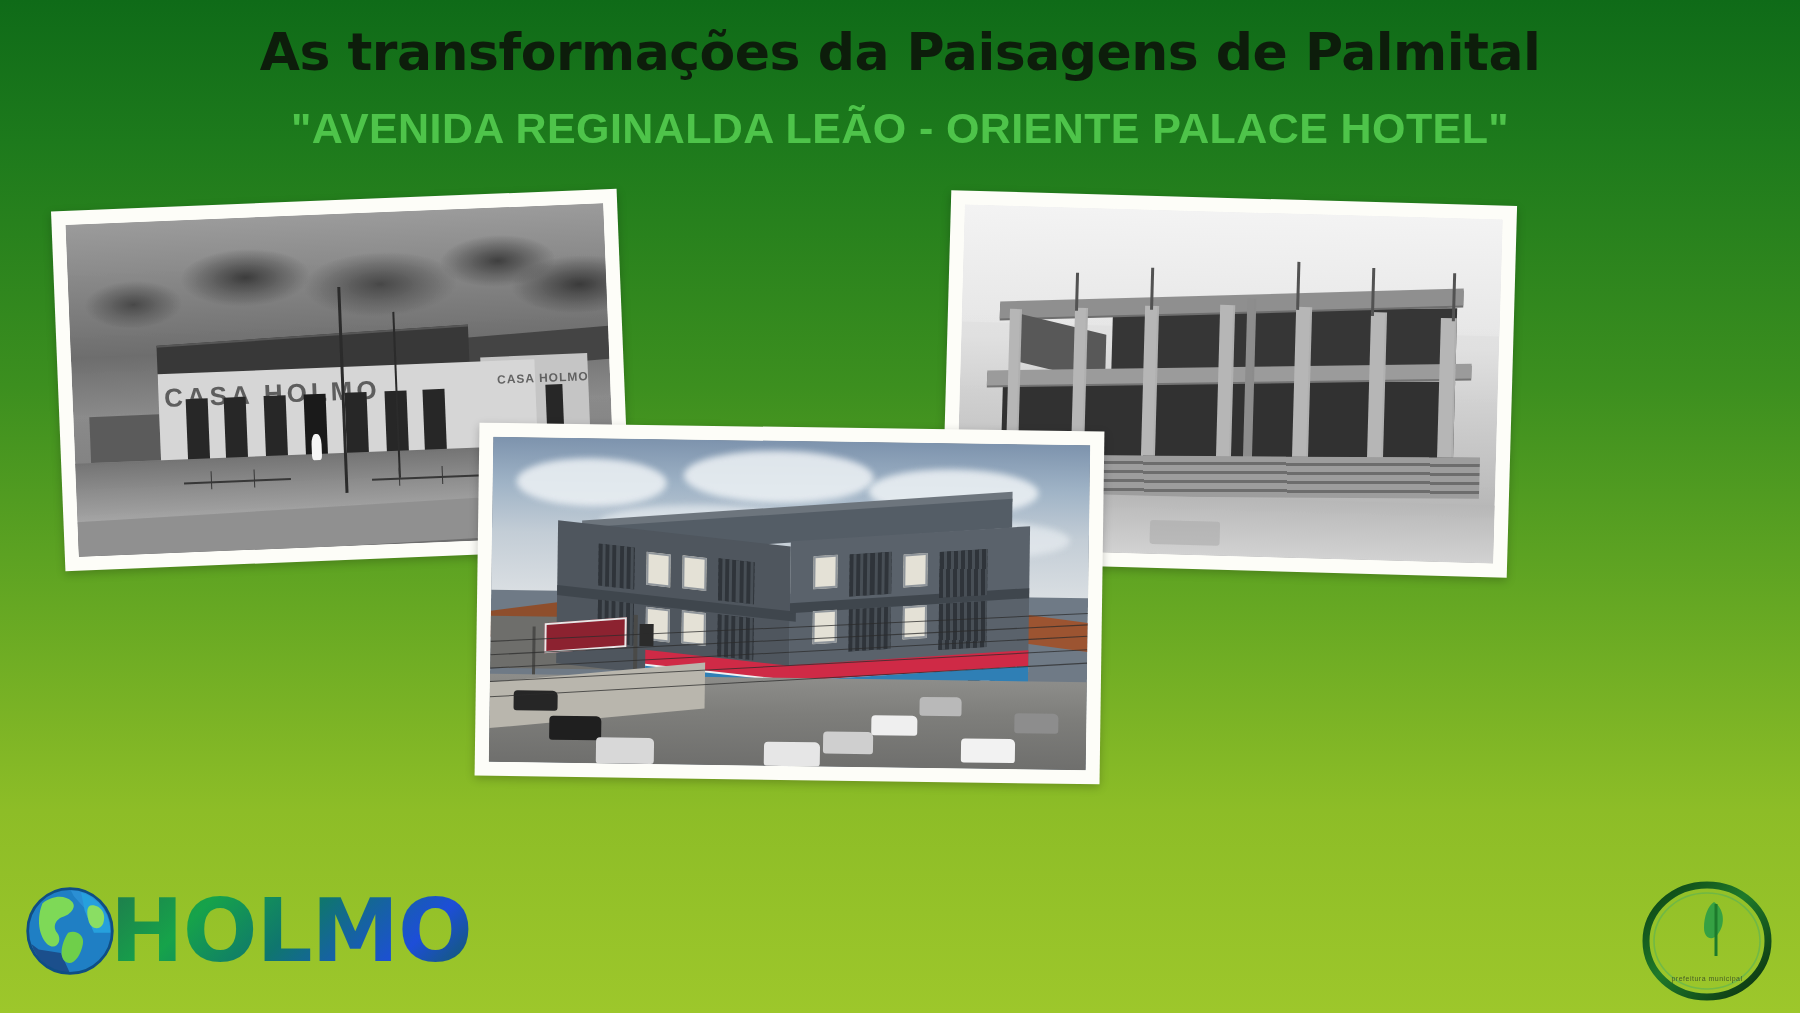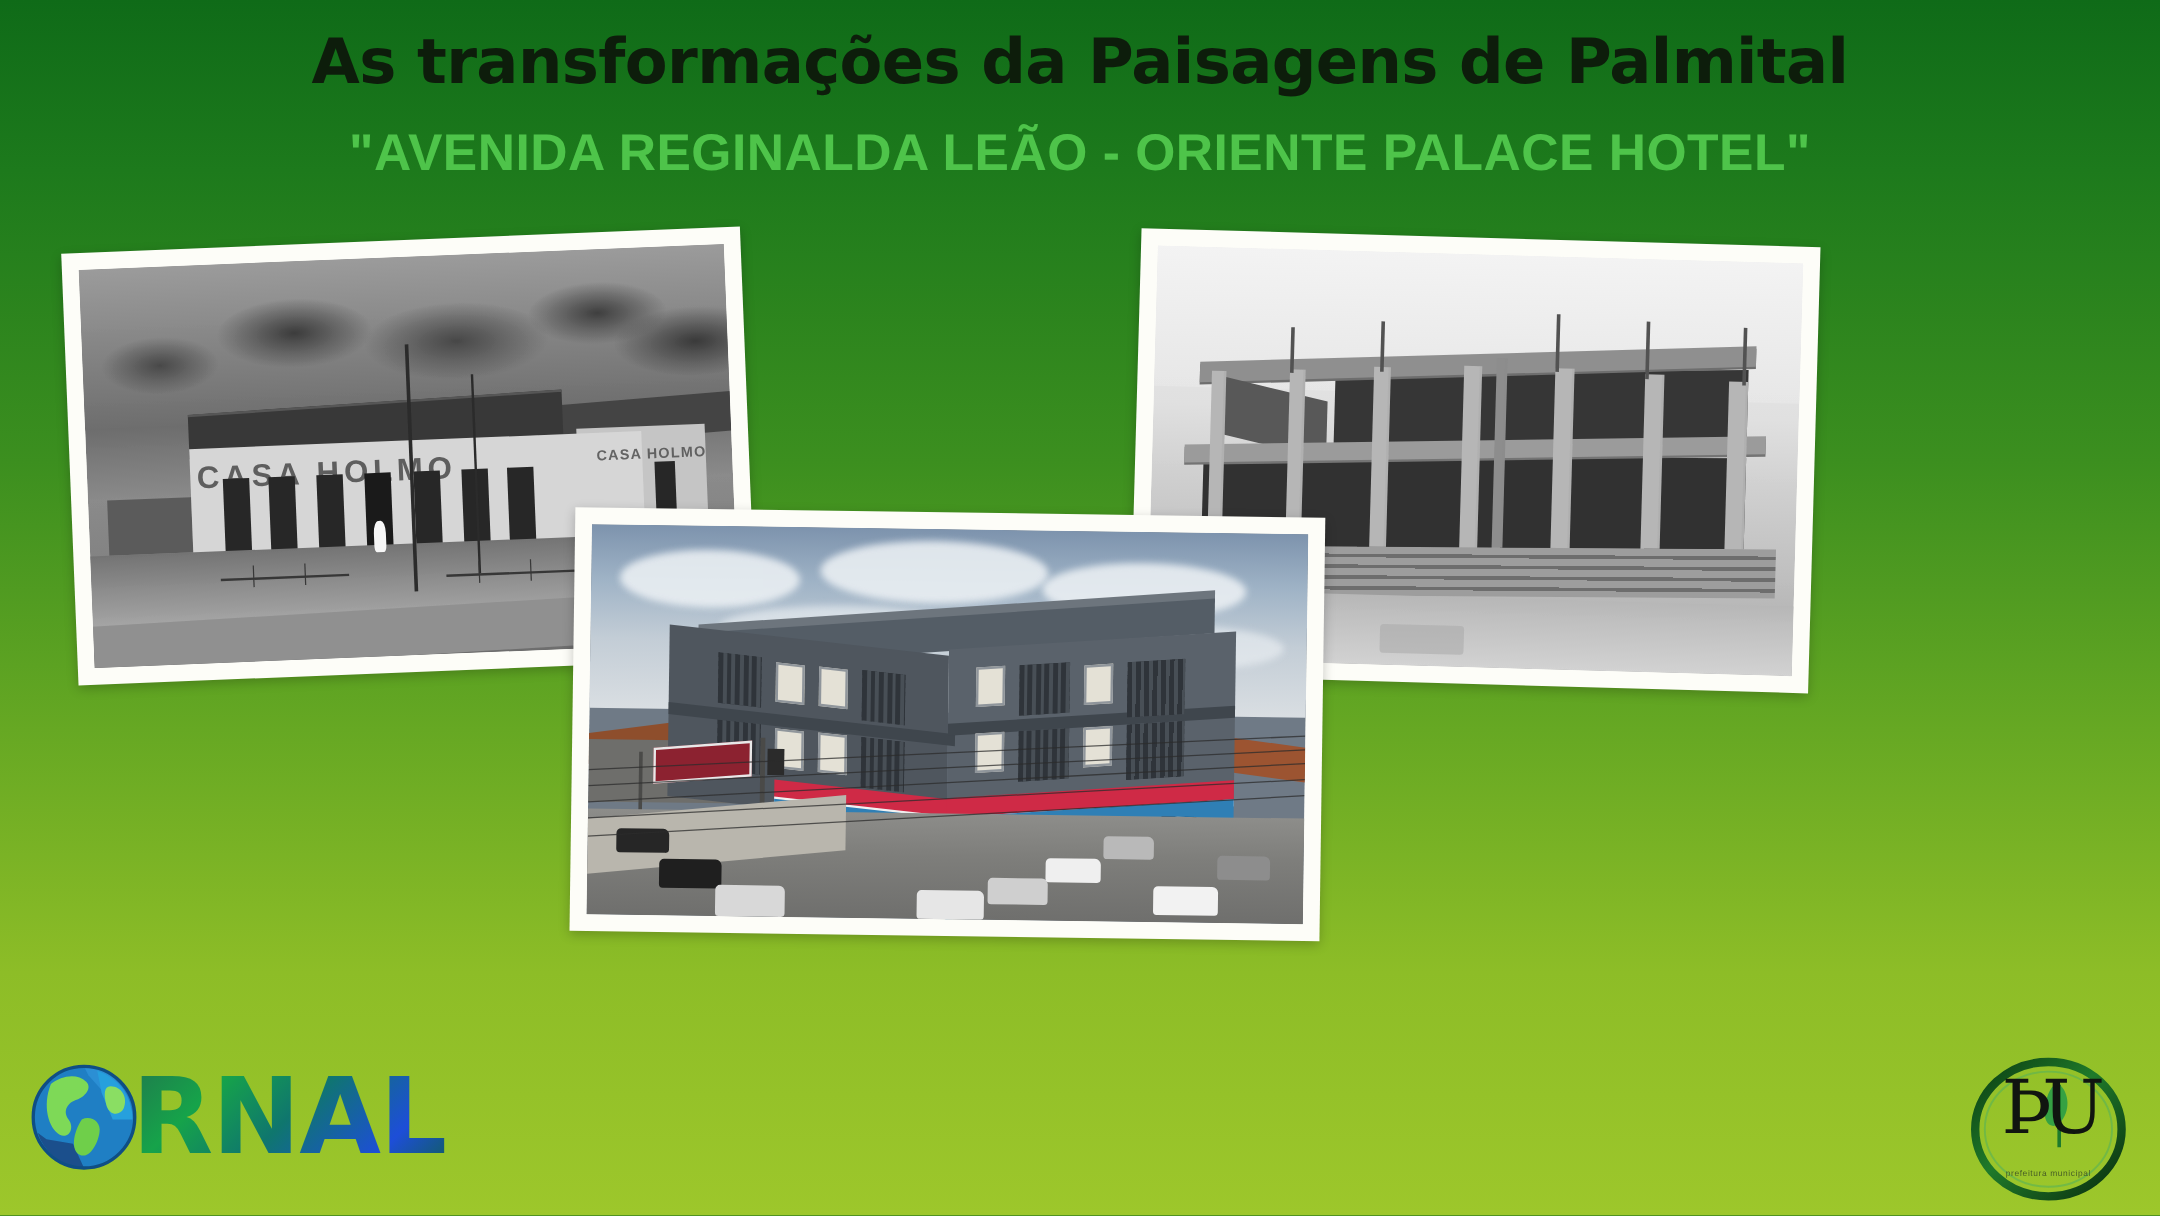--- a/index.html
+++ b/index.html
@@ -289,34 +289,33 @@
     <svg id="globe" viewBox="0 0 100 100">
       <circle cx="50" cy="50" r="46" fill="#1f7fc4"></circle>
       <path d="M50 4 A46 46 0 0 1 92 38 L70 30 L54 12 Z" fill="#2b8fd4"></path>
       <path d="M8 64 A46 46 0 0 0 50 96 L40 74 L16 70 Z" fill="#1b4f8c"></path>
       <path d="M62 8 A46 46 0 0 1 94 52 L76 52 L66 28 Z" fill="#26a0dd"></path>
       <path d="M20 20 C30 12 44 10 52 18 C58 24 50 32 44 34 C36 36 30 44 36 52 C42 60 36 70 28 66 C18 60 12 40 20 20 Z" fill="#7ed957"></path>
       <path d="M48 52 C56 48 66 54 64 64 C62 76 54 88 46 84 C38 80 40 64 48 52 Z" fill="#6fcf4a"></path>
       <path d="M74 22 C84 22 90 32 86 42 C82 50 72 48 70 38 C68 30 68 22 74 22 Z" fill="#8ade63"></path>
       <circle cx="50" cy="50" r="46" fill="none" stroke="#0f4e84" stroke-width="3"></circle>
     </svg>
-    <span class="geo-text">RNAL</span>
+    <span class="geo-text">HOLMO</span>
   </div>
 
   <div id="logo-mono">
     <svg viewBox="0 0 138 126" width="138" height="126">
       <defs>
         <linearGradient id="ring" x1="0" y1="0" x2="1" y2="1">
           <stop offset="0%" stop-color="#0b3d12"></stop>
           <stop offset="45%" stop-color="#1f7a2a"></stop>
           <stop offset="100%" stop-color="#0a2d0e"></stop>
         </linearGradient>
       </defs>
       <ellipse cx="69" cy="63" rx="61" ry="56" fill="none" stroke="url(#ring)" stroke-width="7"></ellipse>
       <ellipse cx="69" cy="63" rx="53" ry="48" fill="none" stroke="#56b258" stroke-width="1.6" opacity="0.6"></ellipse>
       <path d="M76 24 C86 30 88 46 80 56 C74 64 66 60 66 50 C66 38 70 28 76 24 Z" fill="#35a143"></path>
       <path d="M78 26 L78 78" stroke="#1d7a2c" stroke-width="3" fill="none"></path>
     </svg>
-    <div id="mono-text">ÞU</div>
     <div id="mono-sub">prefeitura municipal</div>
   </div>
 
 </div>
 
 </body></html>

